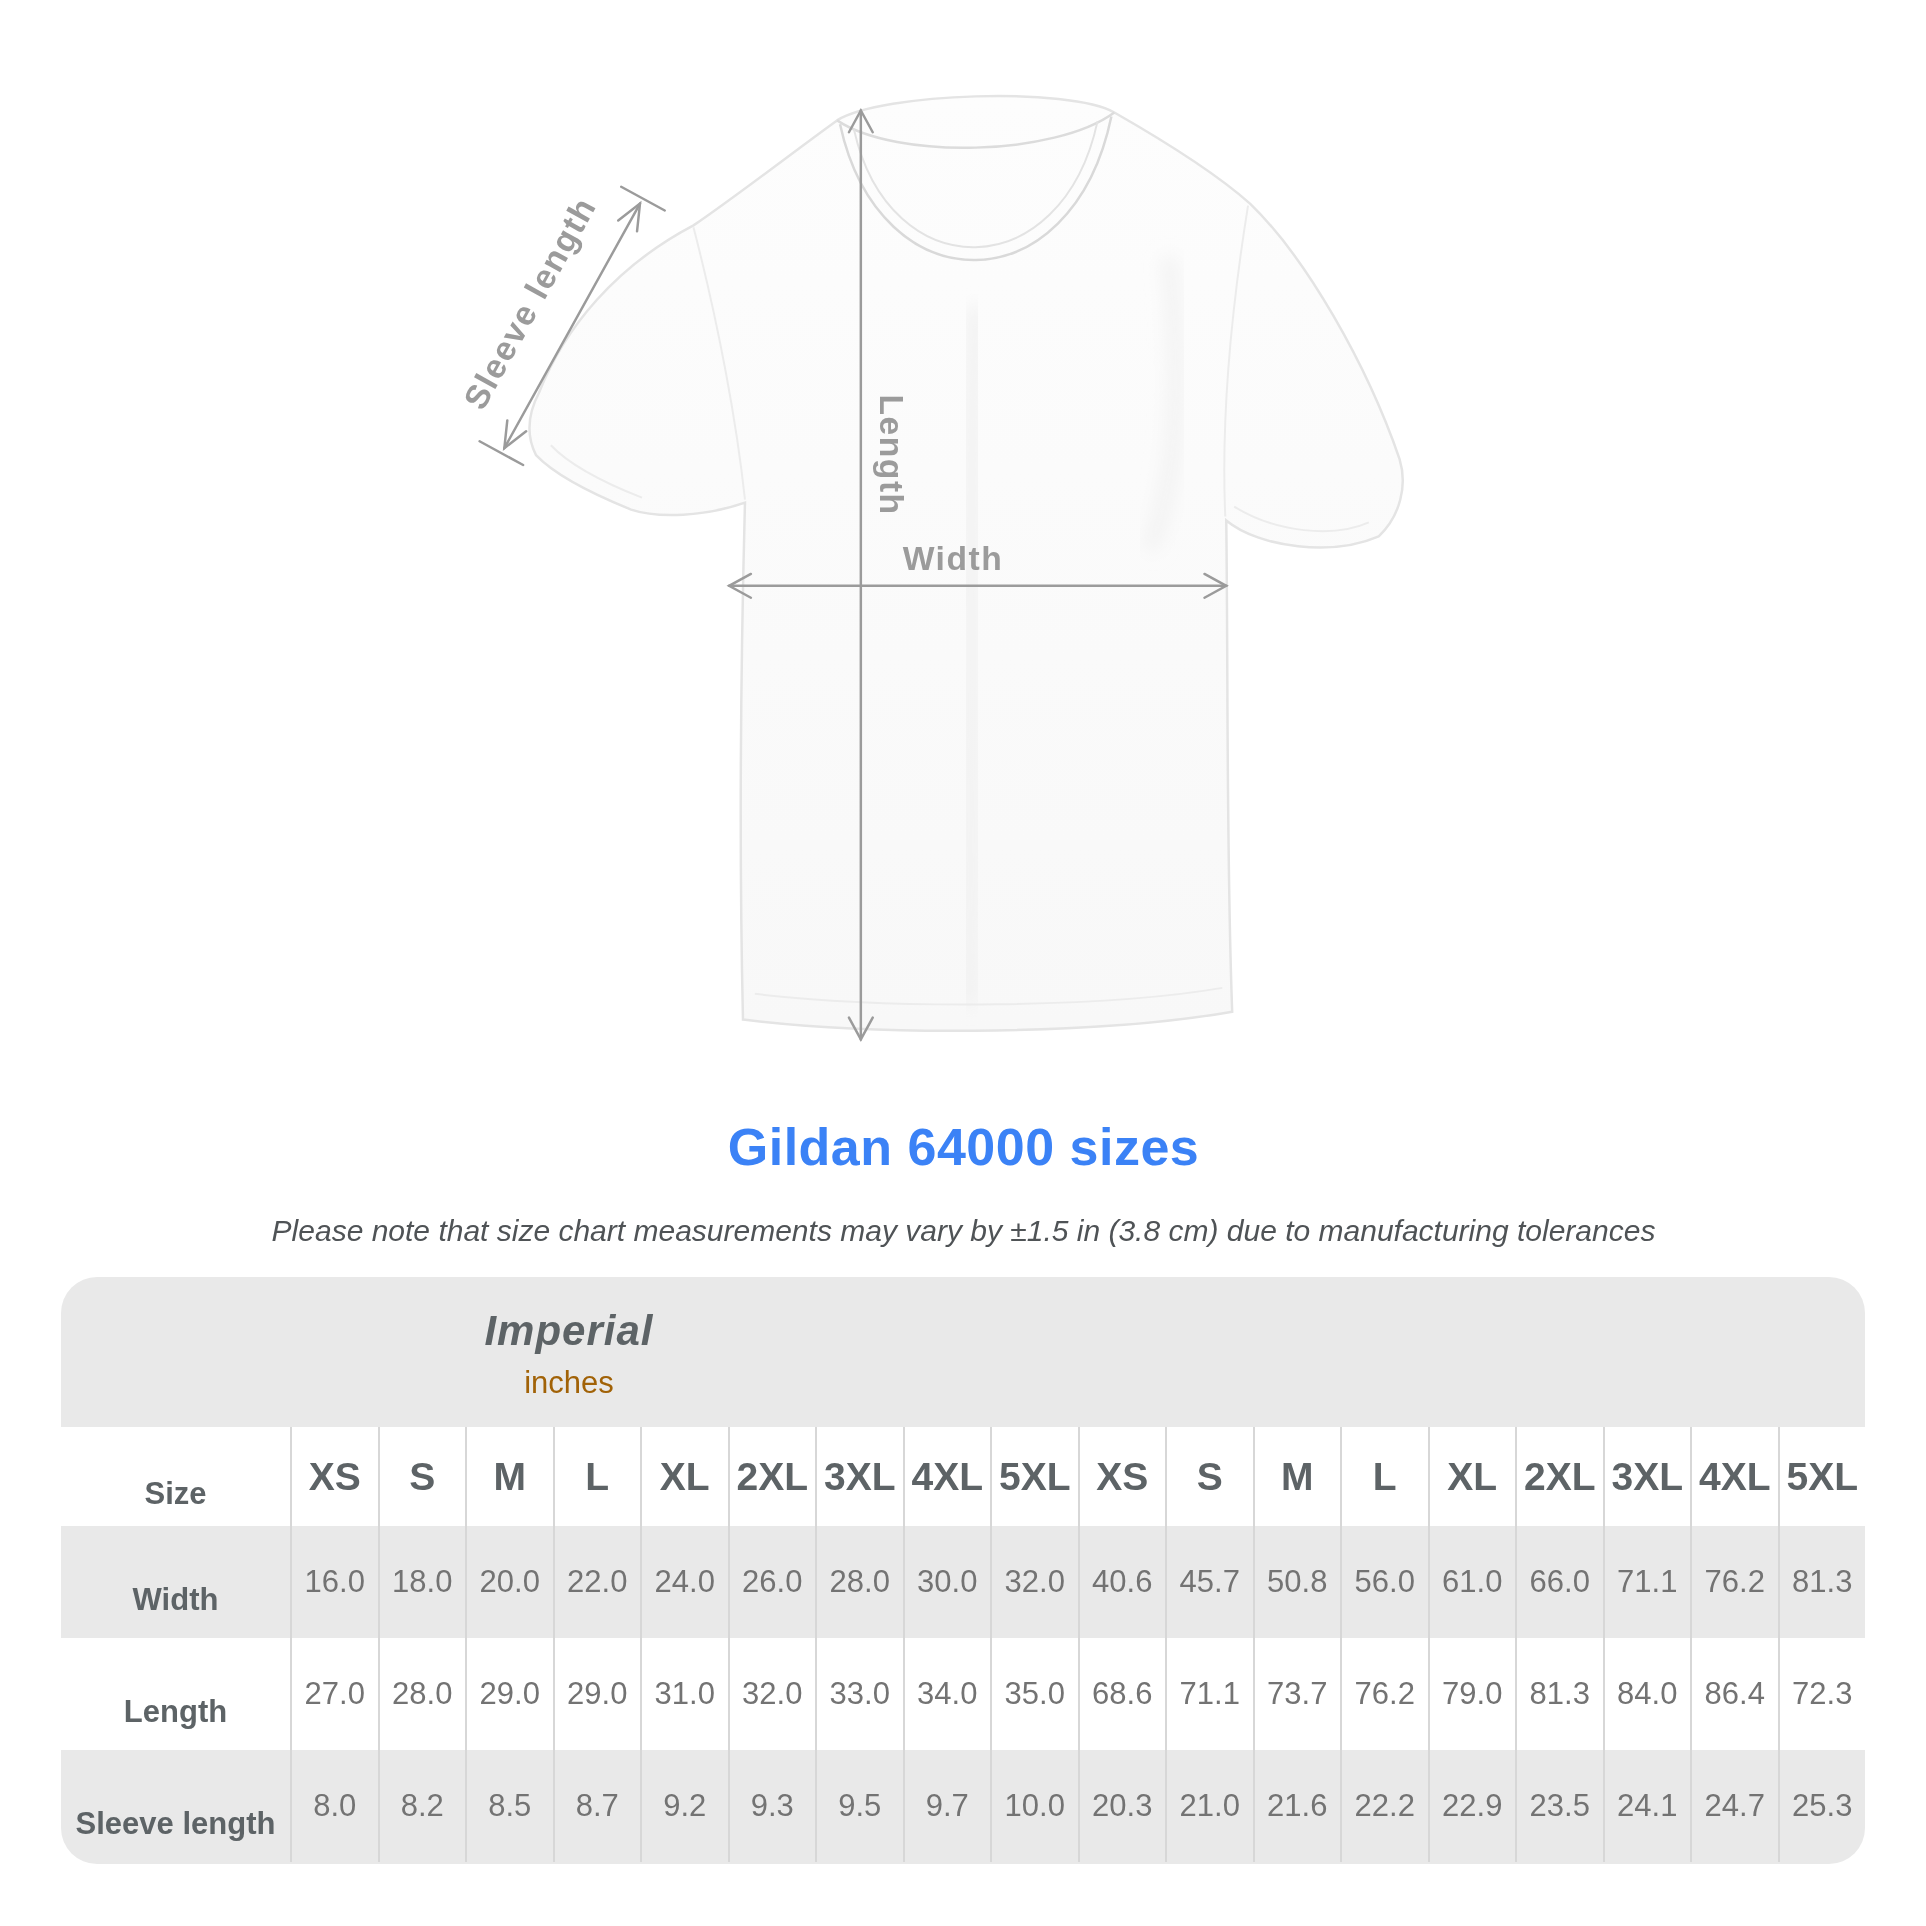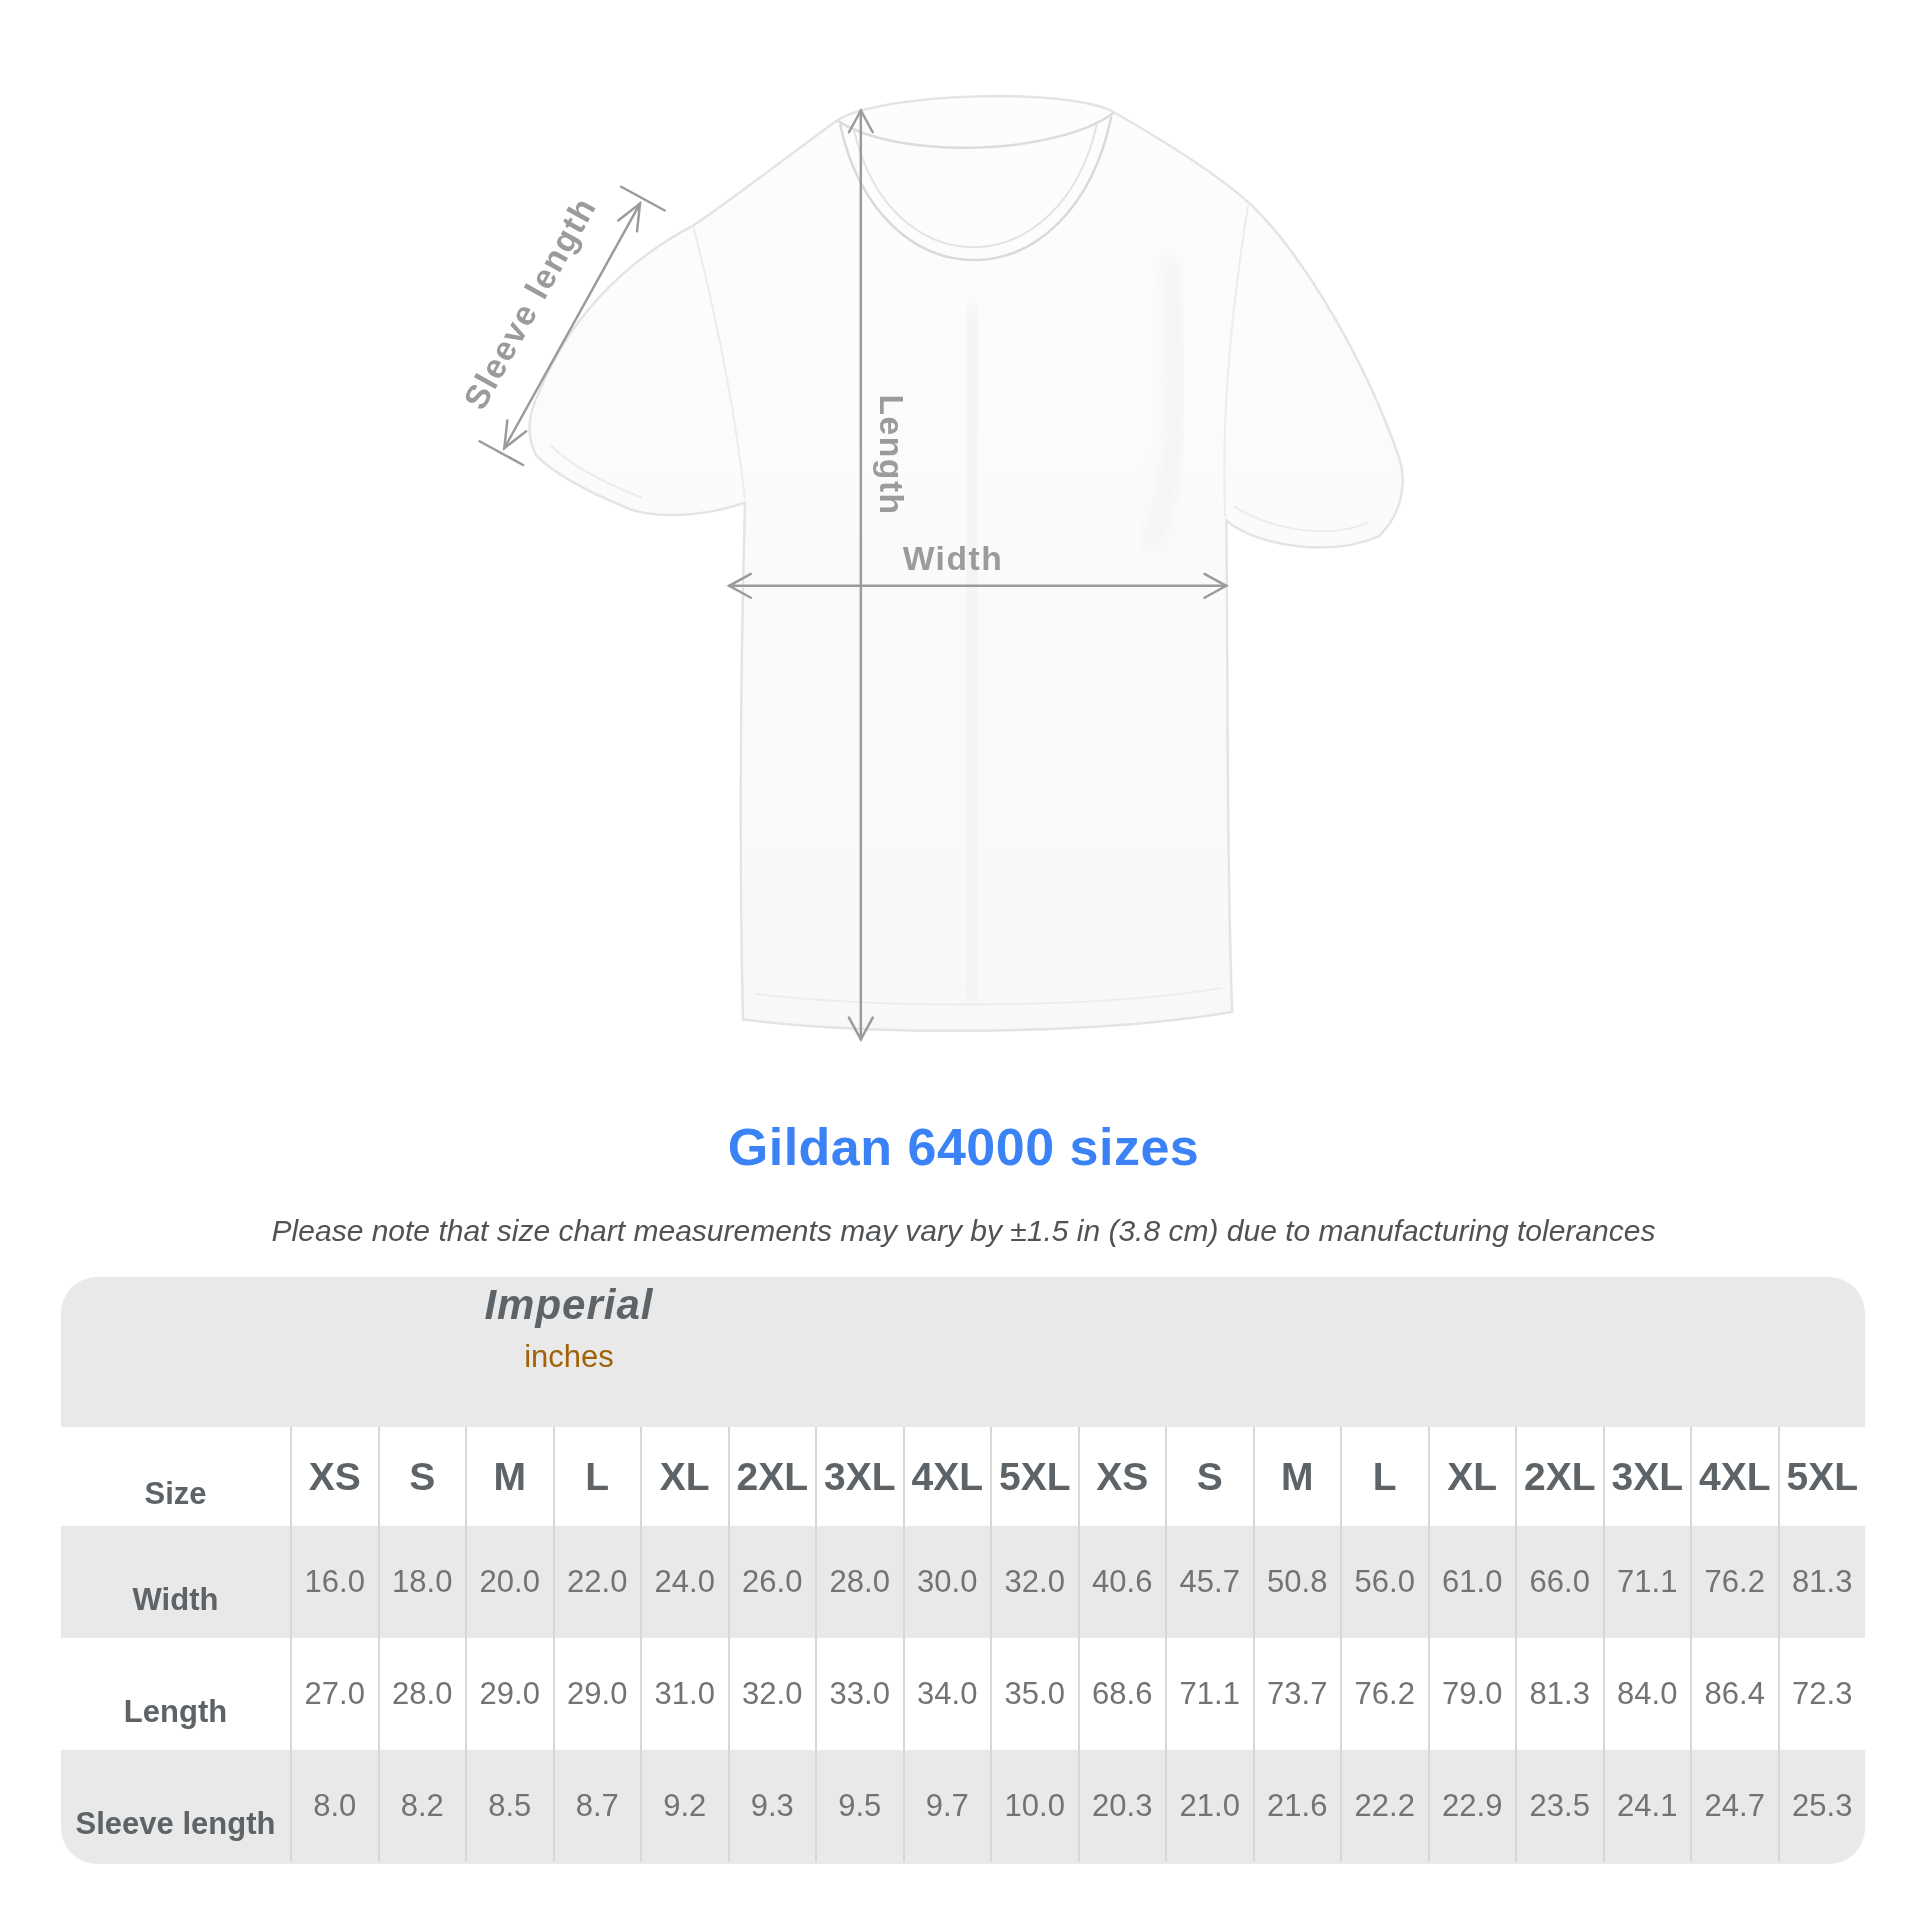--- a/index.html
+++ b/index.html
@@ -9,21 +9,21 @@
   #shirt-svg{position:absolute;left:436px;top:59px;width:1020px;height:1020px;}
   
   #page-title{position:absolute;left:0;top:1117px;width:100%;text-align:center;
               font-size:52px;font-weight:bold;color:#3b82f6;letter-spacing:0.5px;}
   #page-subtitle{position:absolute;left:0;top:1194px;width:100%;text-align:center;
               font-style:italic;font-size:30px;color:#4f5356;margin-top:20px;}
   
   #size-card{position:absolute;left:61px;top:1277px;width:1804px;height:587px;
              background:#e9e9e9;border-radius:36px;overflow:hidden;}
   #unit-groups{display:flex;height:150px;}
-  .group{display:flex;flex-direction:column;align-items:center;
+  .group{display:flex;flex-direction:column;align-items:center;justify-content:center;
          padding-top:4px;box-sizing:border-box;}
   #group-imperial{width:1016px;}
   #group-metric{flex:1;}
   .g-title{font-size:42px;font-weight:bold;font-style:italic;color:#5d6366;letter-spacing:1px;}
   .g-unit{font-size:31px;color:#a16207;margin-top:10px;}
   .row{display:grid;grid-template-columns:229px repeat(18,1fr);}
   .row>div{display:flex;align-items:center;justify-content:center;
            border-left:2px solid #d7d7d7;box-sizing:border-box;}
   .row>div:first-child{border-left:none;}
   .r-size{height:99px;background:#ffffff;}

